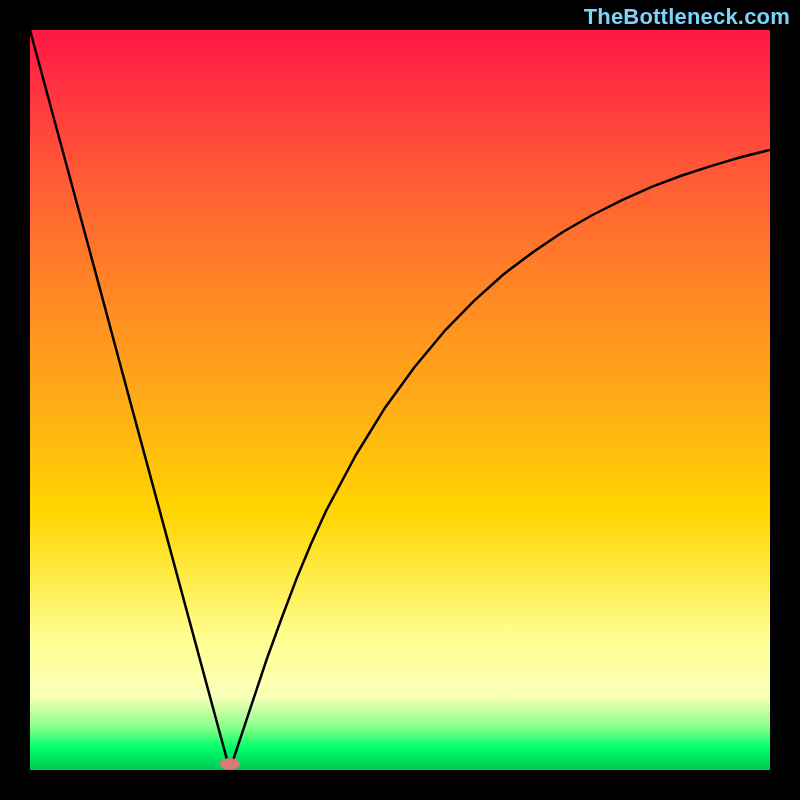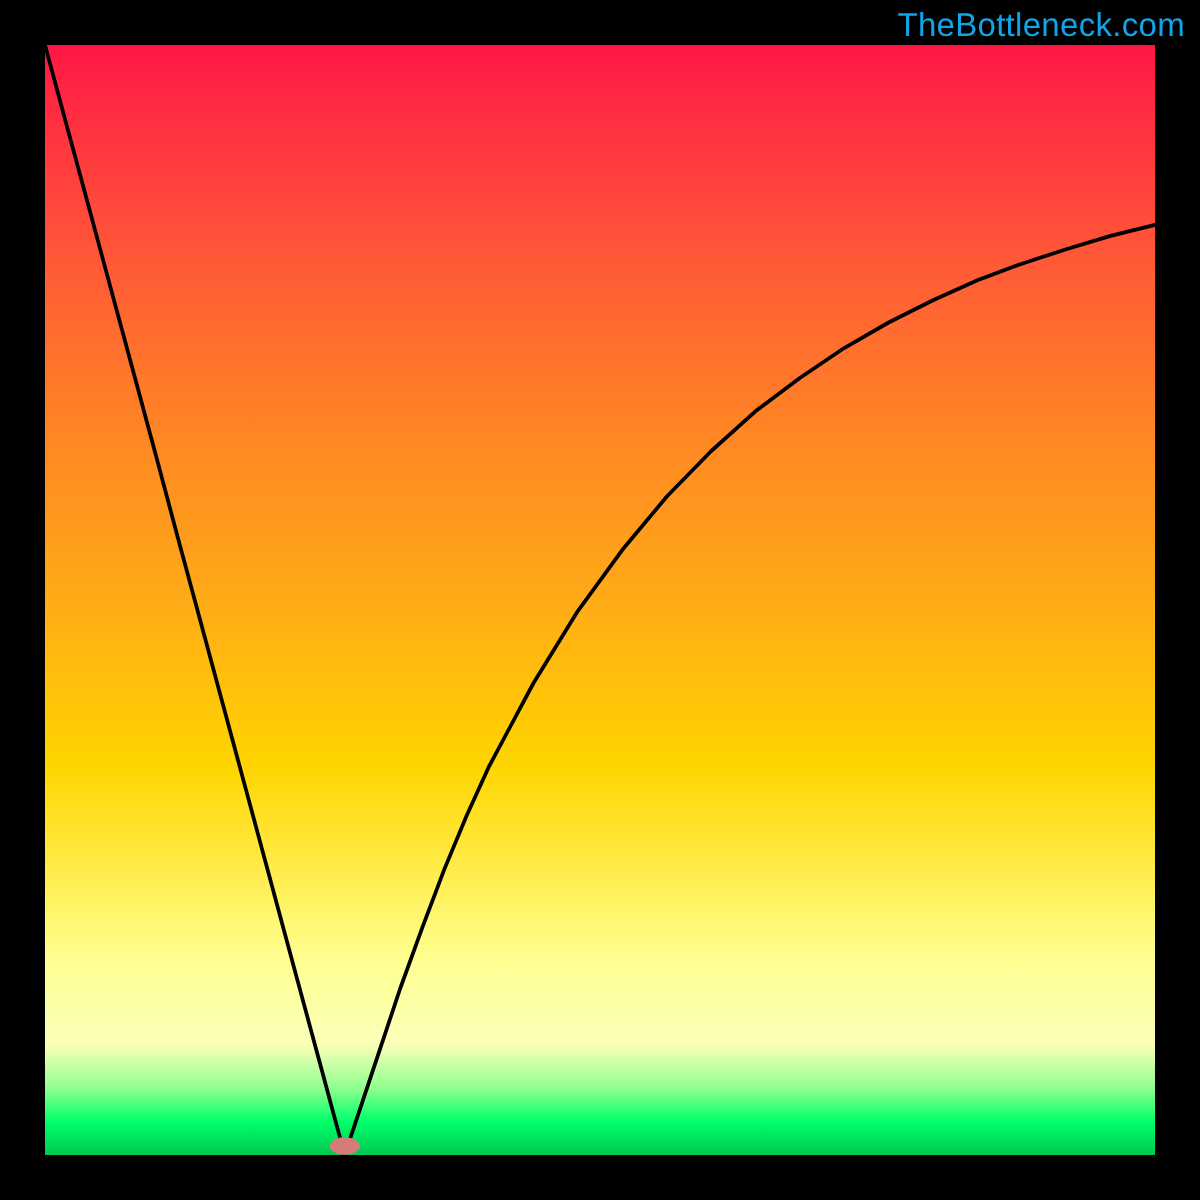--- a/index.html
+++ b/index.html
@@ -42,24 +42,24 @@
     left: 0;
     top: 0;
     width: 740px;
     height: 740px;
     overflow: visible;
   }
   .watermark {
     position: absolute;
     top: 4px;
     right: 10px;
-    color: #0ea5e9;
+    color: #7dd3fc;
     font-family: Arial, Helvetica, sans-serif;
     font-size: 22px;
-    font-weight: 400;
+    font-weight: 700;
     letter-spacing: 0.2px;
   }
 </style>
 </head>
 <body>
 <div class="outer">
   <div class="watermark">TheBottleneck.com</div>
   <div class="plot">
     <svg viewBox="0 0 740 740">
       <path id="curve-path" fill="none" stroke="#000000" stroke-width="2.5" stroke-linejoin="round" stroke-linecap="round" d="M0.00 0.00 L14.80 54.76 L29.60 109.52 L44.40 164.28 L59.20 219.04 L74.00 273.80 L88.80 329.30 L103.60 384.06 L118.40 438.82 L133.20 493.58 L148.00 548.34 L162.80 603.10 L177.60 657.86 L185.00 685.24 L192.40 712.62 L199.80 740.00 L207.20 717.80 L214.60 695.60 L222.00 673.40 L236.80 629.00 L251.60 588.30 L266.40 549.08 L281.20 513.56 L296.00 481.00 L325.60 425.50 L355.20 377.40 L384.80 336.70 L414.40 301.18 L444.00 270.84 L473.60 244.20 L503.20 222.00 L532.80 202.02 L562.40 185.00 L592.00 170.20 L621.60 156.88 L651.20 145.78 L680.80 136.16 L710.40 127.28 L740.00 119.88"></path>

